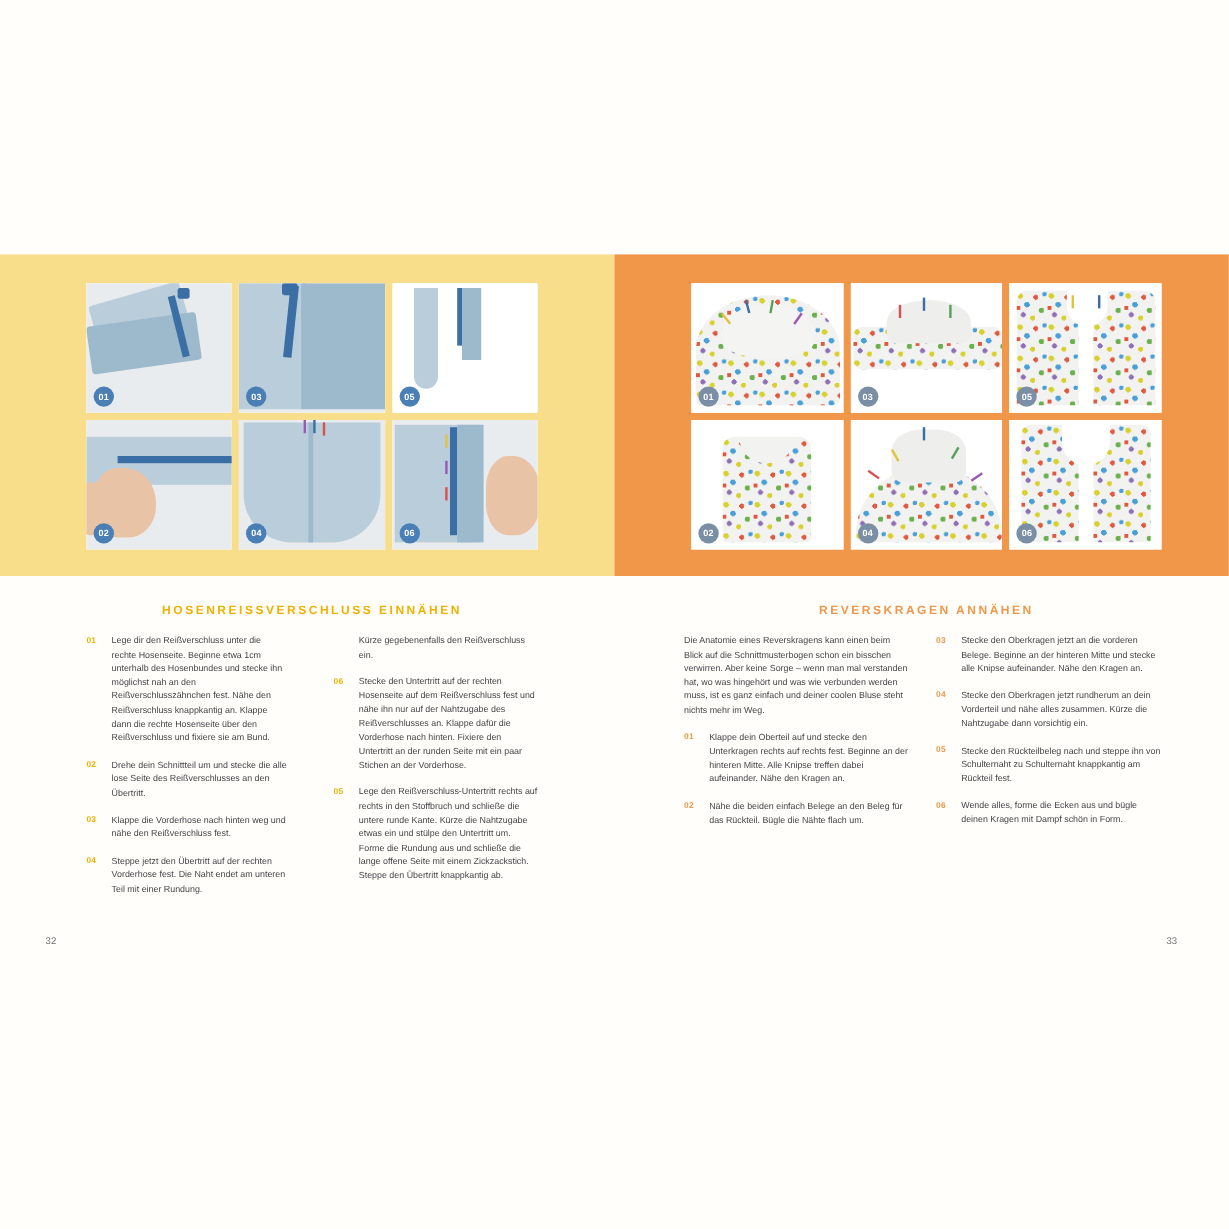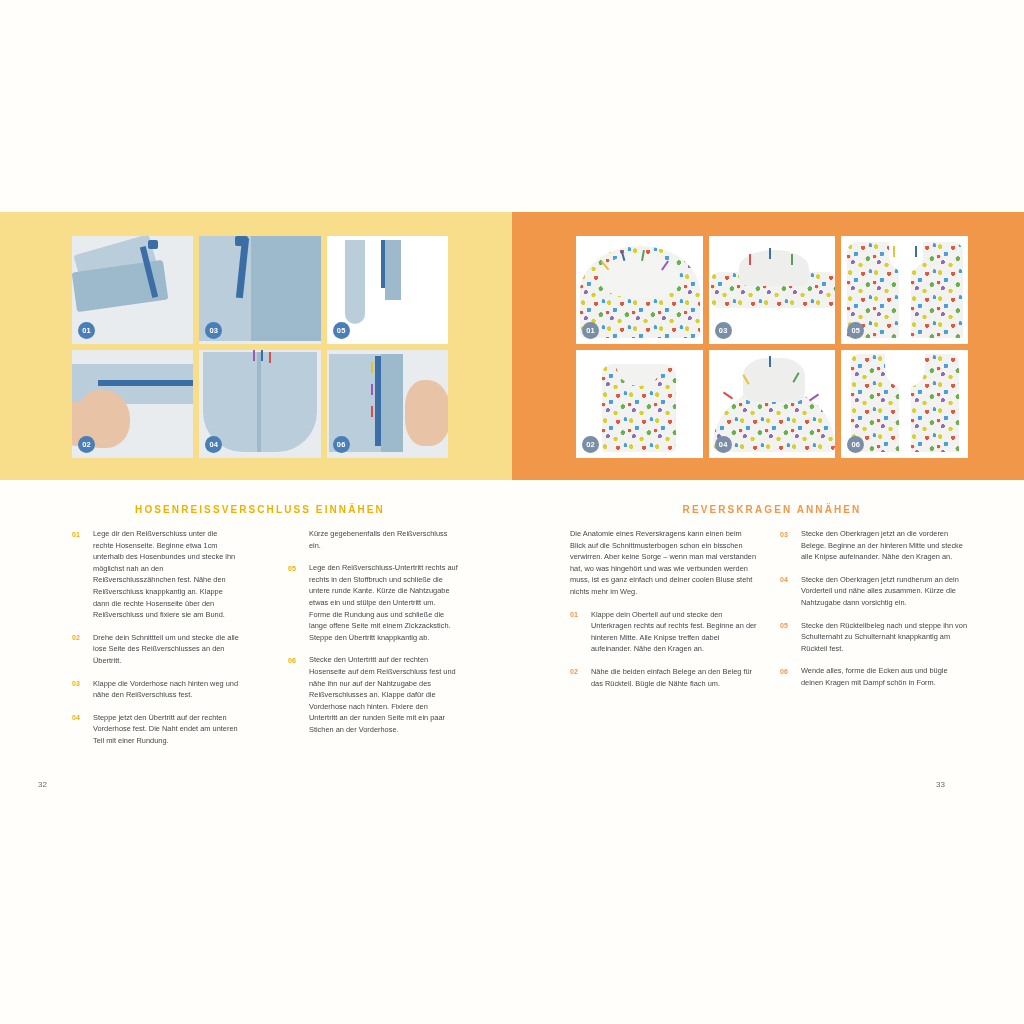--- a/index.html
+++ b/index.html
@@ -152,21 +152,21 @@
     color: #f0974a;
   }
 
   .col {
     position: absolute;
     font-size: 7.4px;
     line-height: 11.6px;
     color: #46464a;
   }
   .col.l1 { left: 72px;  top: 528px; width: 168px; }
-  .col.l2 { left: 288px; top: 528px; width: 170px; }
+  .col.l2 { left: 278px; top: 528px; width: 170px; }
   .col.r1 { left: 570px; top: 528px; width: 188px; }
   .col.r2 { left: 780px; top: 528px; width: 188px; }
 
   .para {
     position: relative;
     padding-left: 21px;
     margin-bottom: 11px;
   }
   .para .num {
     position: absolute;
@@ -186,21 +186,21 @@
     padding-left: 0;
   }
 
   .folio {
     position: absolute;
     font-size: 8px;
     color: #6b6b6b;
     top: 780px;
   }
   .folio.left-folio { left: 38px; }
-  .folio.right-folio { left: 936px; }
+  .folio.right-folio { left: 972px; }
 </style>
 </head>
 <body>
 
 <div class="spread">
 
   <div class="page left">
     <div class="band left-band"></div>
   </div>
 
@@ -362,26 +362,26 @@
       <span class="txt">Steppe jetzt den Übertritt auf der rechten Vorderhose fest. Die Naht endet am unteren Teil mit einer Rundung.</span>
     </div>
   </div>
 
   <div class="col l2">
     <div class="para no-num">
       <span class="num"></span>
       <span class="txt">Kürze gegebenenfalls den Reißverschluss ein.</span>
     </div>
     <div class="para">
+      <span class="num">06</span>
+      <span class="txt">Stecke den Untertritt auf der rechten Hosenseite auf dem Reißverschluss fest und nähe ihn nur auf der Nahtzugabe des Reißverschlusses an. Klappe dafür die Vorderhose nach hinten. Fixiere den Untertritt an der runden Seite mit ein paar Stichen an der Vorderhose.</span>
+    </div>
+    <div class="para">
       <span class="num">05</span>
       <span class="txt">Lege den Reißverschluss-Untertritt rechts auf rechts in den Stoffbruch und schließe die untere runde Kante. Kürze die Nahtzugabe etwas ein und stülpe den Untertritt um. Forme die Rundung aus und schließe die lange offene Seite mit einem Zickzackstich. Steppe den Übertritt knappkantig ab.</span>
-    </div>
-    <div class="para">
-      <span class="num">06</span>
-      <span class="txt">Stecke den Untertritt auf der rechten Hosenseite auf dem Reißverschluss fest und nähe ihn nur auf der Nahtzugabe des Reißverschlusses an. Klappe dafür die Vorderhose nach hinten. Fixiere den Untertritt an der runden Seite mit ein paar Stichen an der Vorderhose.</span>
     </div>
   </div>
 
   <div class="col r1">
     <div class="para intro" style="padding-left:0;">
       <span class="txt">Die Anatomie eines Reverskragens kann einen beim Blick auf die Schnittmusterbogen schon ein bisschen verwirren. Aber keine Sorge – wenn man mal verstanden hat, wo was hingehört und was wie verbunden werden muss, ist es ganz einfach und deiner coolen Bluse steht nichts mehr im Weg.</span>
     </div>
     <div class="para">
       <span class="num">01</span>
       <span class="txt">Klappe dein Oberteil auf und stecke den Unterkragen rechts auf rechts fest. Beginne an der hinteren Mitte. Alle Knipse treffen dabei aufeinander. Nähe den Kragen an.</span>

